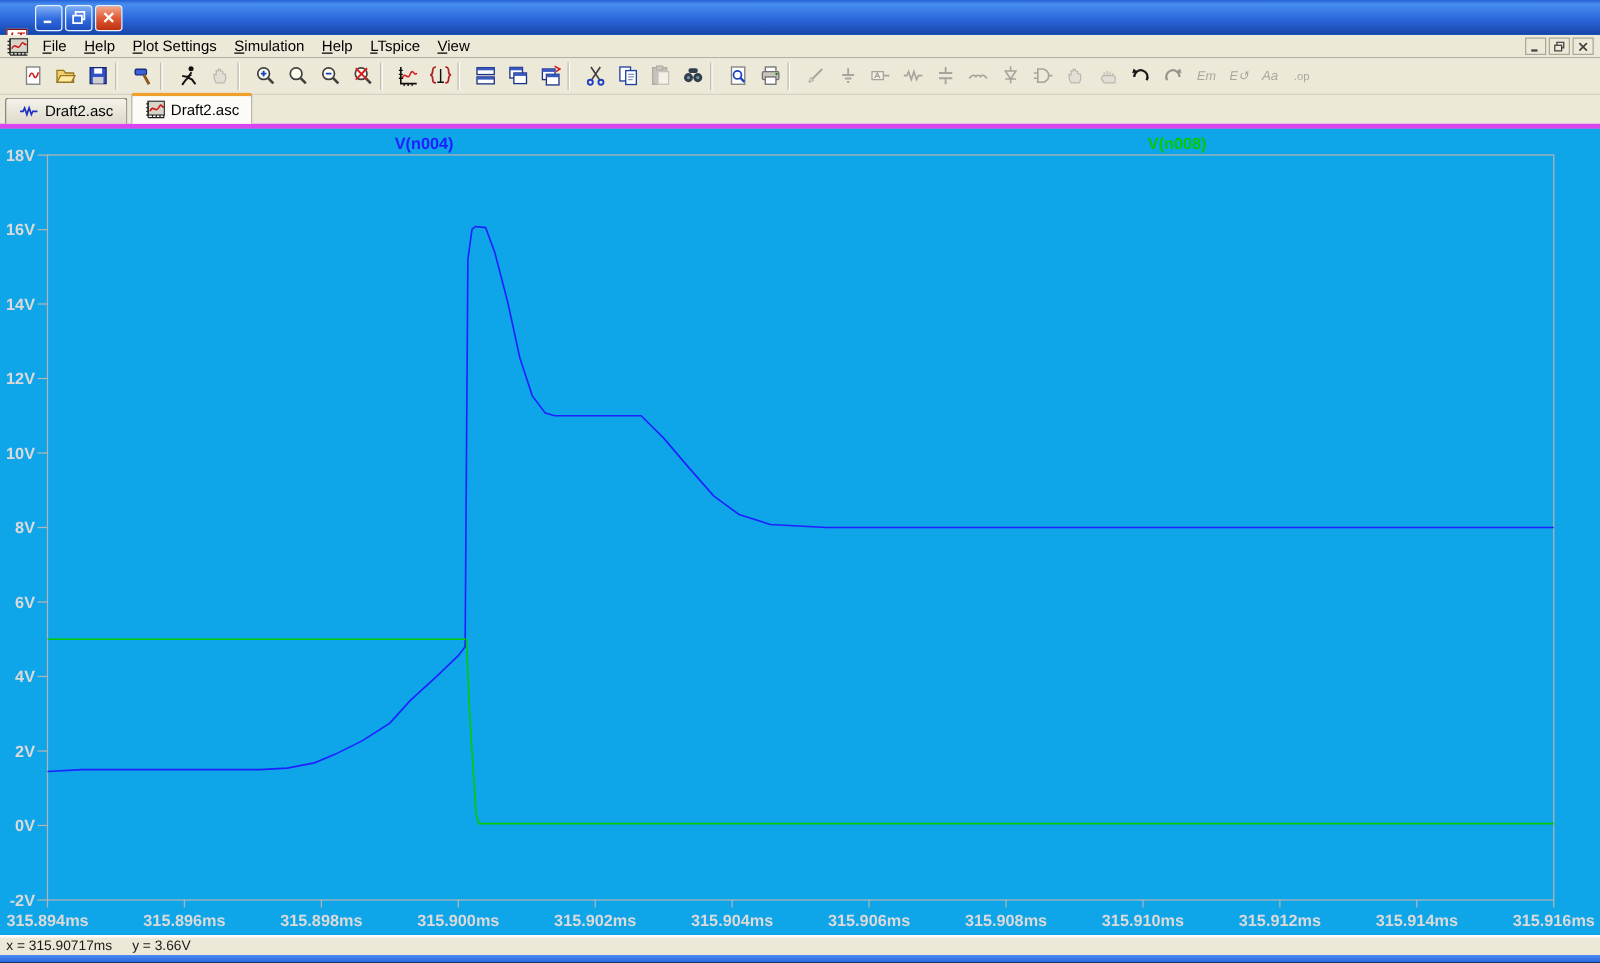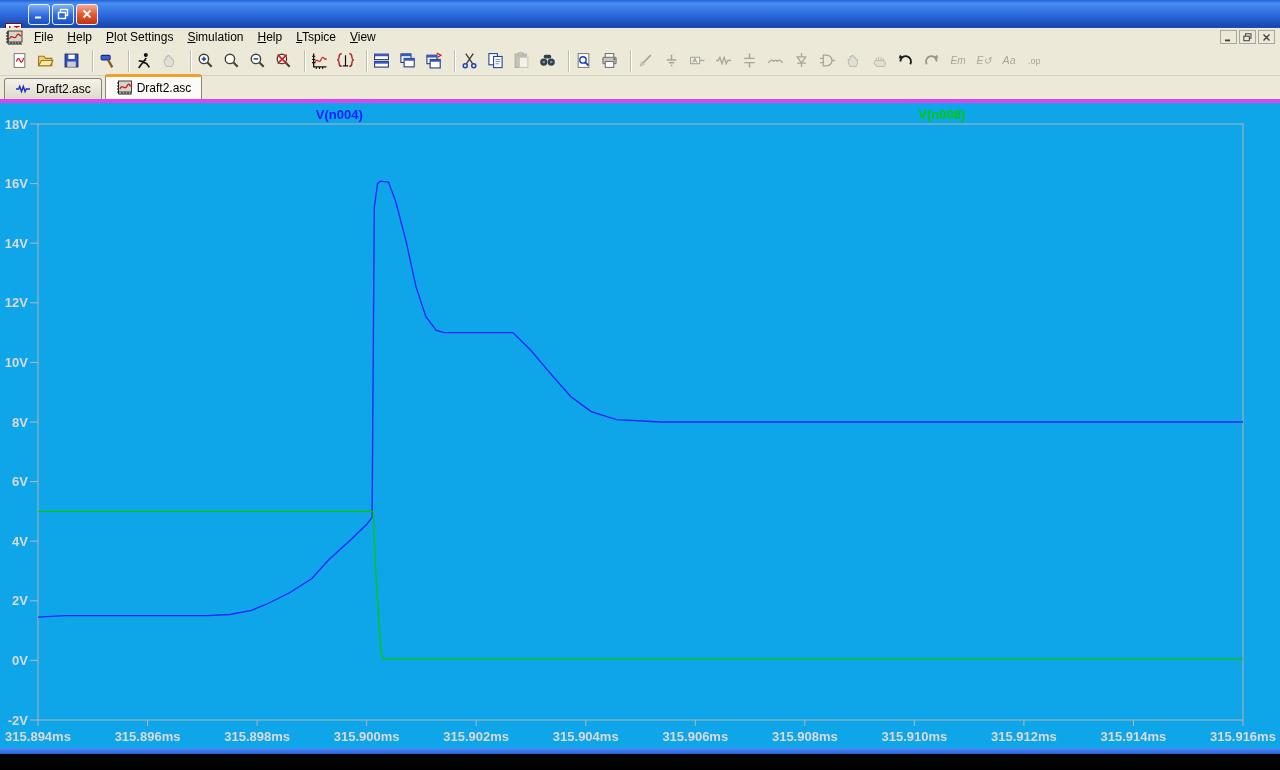--- a/index.html
+++ b/index.html
@@ -33,21 +33,21 @@
   .menu-item::first-letter { text-decoration:underline; }
   .mdi-btns { display:flex; gap:2px; padding-right:2px; }
   .mdi { width:17px; height:14px; background:#ECE9D8; border:1px solid #aca899;
     display:flex; align-items:center; justify-content:center; }
   .mdi svg { width:9px; height:9px; }
 
   
   .toolbar { height:30px; flex:0 0 30px; background:#ECE9D8; display:flex;
     align-items:center; padding-left:10px; border-bottom:1px solid #d6d2c2; }
   .tb-btn { width:26px; height:24px; display:flex; align-items:center;
-    justify-content:flex-start; border:1px solid transparent; border-radius:2px; }
+    justify-content:flex-end; border:1px solid transparent; border-radius:2px; }
   .tb-btn svg { width:17px; height:17px; }
   .tb-btn.disabled svg { filter:grayscale(1) opacity(.40); }
   .tb-sep { width:2px; height:22px; margin:0 4px;
     border-left:1px solid #c0bdae; border-right:1px solid #ffffff; }
 
   
   .tabbar { height:27px; flex:0 0 27px; background:#ECE9D8; display:flex;
     align-items:flex-end; padding:0 0 0 4px; gap:3px;
     border-bottom:4px solid #d946ef; }
   .tab { height:21px; display:flex; align-items:center; gap:5px; padding:0 10px;
@@ -444,15 +444,19 @@
         <text x="1133.4545454539793" y="638" text-anchor="middle" class="axis-label">315.914ms</text>
         <line x1="1243" y1="617" x2="1243" y2="623" stroke="#b4b4b4"></line>
         <text x="1243" y="638" text-anchor="middle" class="axis-label">315.916ms</text>
         <polyline points="38.0,514.2 65.4,512.7 207.8,512.7 229.7,511.5 251.6,507.3 268.0,500.5 290.0,489.5 311.9,475.5 328.3,457.3 350.2,437.3 366.6,421.5 372.1,414.4 374.3,104.4 377.6,80.6 380.3,78.2 388.5,79.1 395.7,98.5 406.1,138.4 415.9,183.4 425.8,213.5 436.2,227.5 443.9,229.6 512.9,229.6 531.0,247.5 551.2,271.3 570.9,293.7 591.2,308.6 616.4,316.6 661.3,319.0 1243.0,319.0" fill="none" stroke="#2020ff" stroke-width="1.3"></polyline>
         <text x="339.25" y="16" text-anchor="middle" class="trace-label" fill="#2020ff">V(n004)</text>
         <polyline points="38.0,408.4 373.2,408.4 375.4,462.0 377.6,497.8 380.9,548.5 383.1,555.9 1243.0,555.9" fill="none" stroke="#00cc00" stroke-width="1.3"></polyline>
         <text x="941.75" y="16" text-anchor="middle" class="trace-label" fill="#00cc00">V(n008)</text>
       </svg>
   </div>
 
+  <div class="statusbar">
+    <span>x = 315.90717ms</span>
+    <span>y = 3.66V</span>
+  </div>
 
   <div class="taskbar-strip"></div>
 </div>
 
 </body></html>

